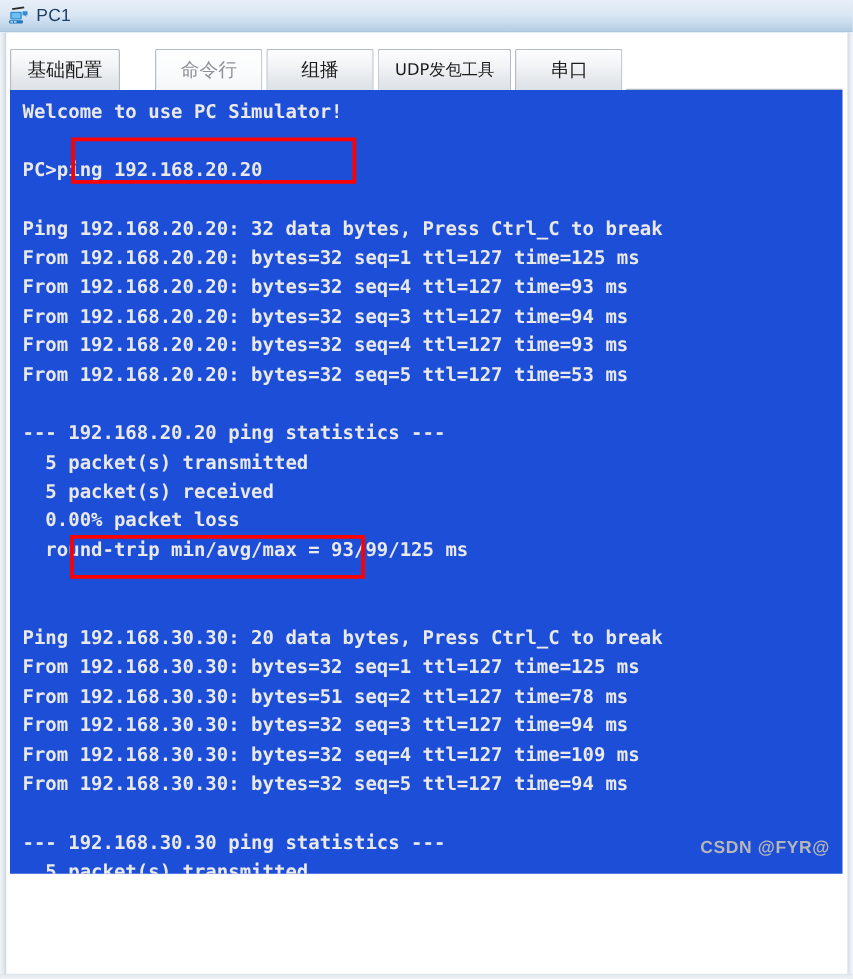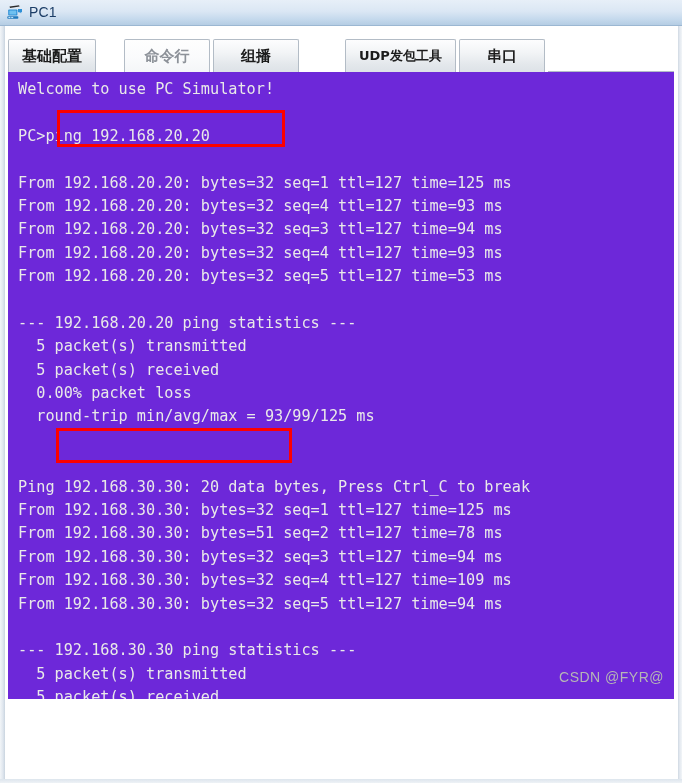--- a/index.html
+++ b/index.html
@@ -101,47 +101,46 @@
     background: linear-gradient(to bottom, #fdfdfe 0%, #f2f4f6 40%, #e4e8ec 75%, #dde2e7 100%);
     display: flex;
     align-items: center;
     justify-content: center;
     padding: 0 13px;
     font-size: 15px;
     color: #1c1c1c;
     font-family: "DejaVu Sans", sans-serif;
     white-space: nowrap;
     cursor: default;
-    font-weight: bold;
   }
   .tab.active {
     background: linear-gradient(to bottom, #fefefe 0%, #fafbfc 55%, #f4f6f8 100%);
     color: #8d9299;
     margin-left: 25px;
   }
   .tab.small {
     font-size: 13px;
-    margin-left: 43px;
   }
   .tabstrip-filler {
     flex: 1 1 auto;
     height: 33px;
     border-bottom: 1px solid #b3bcc6;
   }
 
   
   .terminal {
     position: absolute;
     left: 8px;
     top: 46px;
     width: 666px;
     height: 627px;
-    background: #6d28d9;
+    background: #1d4ed8;
     box-sizing: border-box;
     overflow: hidden;
+    font-weight: bold;
   }
   .terminal-inner {
     position: absolute;
     left: 0; top: 0;
     width: 666px;
     padding: 6px 0 0 10px;
     box-sizing: border-box;
   }
   .tline {
     font-family: "DejaVu Sans Mono", "Liberation Mono", monospace;
@@ -219,20 +218,21 @@
         </div>
         <div class="tabstrip-filler"></div>
       </div>
 
     <div class="terminal">
       <div class="terminal-inner" id="terminal-inner">
           <div class="tline">Welcome to use PC Simulator!</div>
           <div class="tline blank">&nbsp;</div>
           <div class="tline">PC&gt;ping 192.168.20.20</div>
           <div class="tline blank">&nbsp;</div>
+          <div class="tline">Ping 192.168.20.20: 32 data bytes, Press Ctrl_C to break</div>
           <div class="tline">From 192.168.20.20: bytes=32 seq=1 ttl=127 time=125 ms</div>
           <div class="tline">From 192.168.20.20: bytes=32 seq=4 ttl=127 time=93 ms</div>
           <div class="tline">From 192.168.20.20: bytes=32 seq=3 ttl=127 time=94 ms</div>
           <div class="tline">From 192.168.20.20: bytes=32 seq=4 ttl=127 time=93 ms</div>
           <div class="tline">From 192.168.20.20: bytes=32 seq=5 ttl=127 time=53 ms</div>
           <div class="tline blank">&nbsp;</div>
           <div class="tline">--- 192.168.20.20 ping statistics ---</div>
           <div class="tline">  5 packet(s) transmitted</div>
           <div class="tline">  5 packet(s) received</div>
           <div class="tline">  0.00% packet loss</div>

